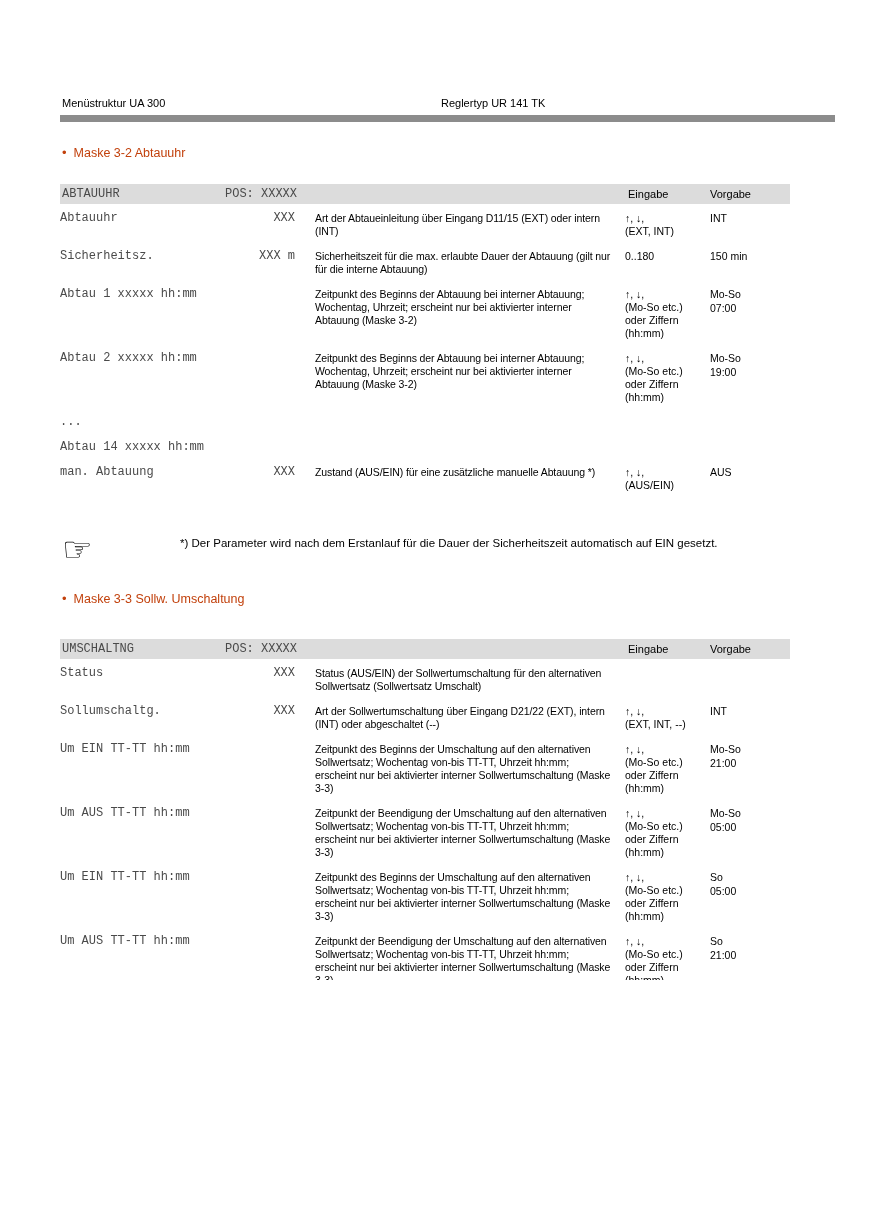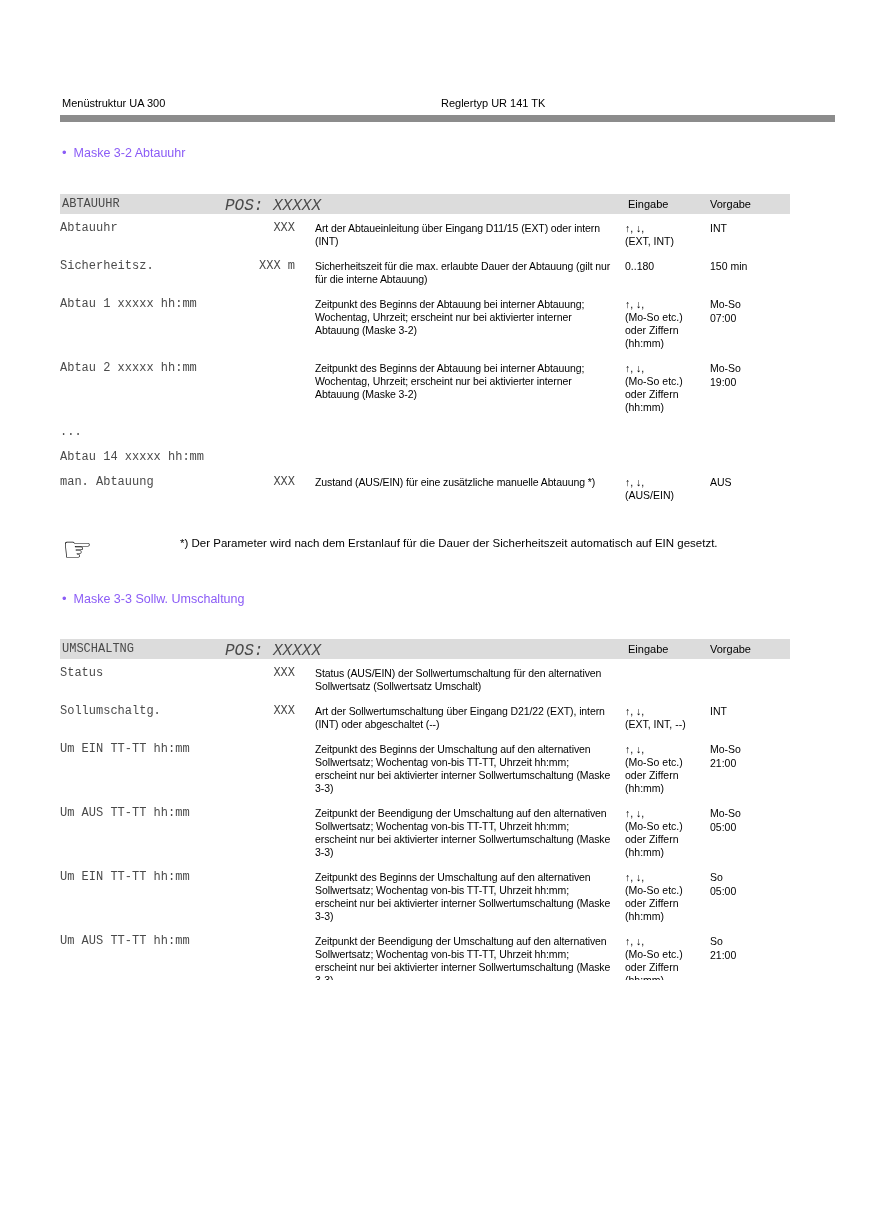--- a/index.html
+++ b/index.html
@@ -7,31 +7,31 @@
     position:relative;width:870px;height:980px;background:#fff;overflow:hidden;
     font-family:"Liberation Sans","DejaVu Sans",sans-serif;color:#000;
   }
   .mono{font-family:"Liberation Mono","DejaVu Sans Mono",monospace;color:#4a4a4a;}
   
   .hdr{position:absolute;top:97px;left:60px;width:775px;font-size:11px;}
   .hdr .hl{position:absolute;left:2px;top:0;}
   .hdr .hc{position:absolute;left:381px;top:0;}
   .rule{position:absolute;top:115px;left:60px;width:775px;height:7px;background:#8c8c8c;}
   
-  .sechead{position:absolute;left:62px;font-size:12.5px;color:#8b5cf6;}
+  .sechead{position:absolute;left:62px;font-size:12.5px;color:#c2410c;}
   .sechead .bullet{font-size:13px;margin-right:7px;}
   .sh1{top:145px;}
   .sh2{top:591px;}
   
   .ptable{position:absolute;left:60px;width:730px;}
-  .t1{top:194px;}
+  .t1{top:184px;}
   .t2{top:639px;}
   .band{position:relative;height:20px;background:#dcdcdc;margin-bottom:8px;}
   .band .tname{position:absolute;left:2px;top:3px;font-size:12px;}
-  .band .tpos{position:absolute;left:165px;top:3px;font-size:16px;font-style:italic;}
+  .band .tpos{position:absolute;left:165px;top:3px;font-size:12px;}
   .band .cein{position:absolute;left:568px;top:4px;font-size:11px;color:#000;}
   .band .cvor{position:absolute;left:650px;top:4px;font-size:11px;color:#000;}
   .trow{display:grid;grid-template-columns:175px 60px 330px 85px 80px;margin-bottom:12px;}
   .c-param{font-size:12px;line-height:13px;white-space:nowrap;}
   .c-val{font-size:12px;line-height:13px;text-align:right;white-space:nowrap;}
   .c-desc{padding-left:20px;padding-right:14px;font-size:10.5px;line-height:13px;letter-spacing:-0.1px;}
   .c-ein,.c-vor{font-size:10.5px;line-height:13px;}
   .c-ein div,.c-vor div{white-space:nowrap;}
   .c-vor div + div{margin-top:1px;}
   .bi{font-weight:bold;font-style:italic;}

